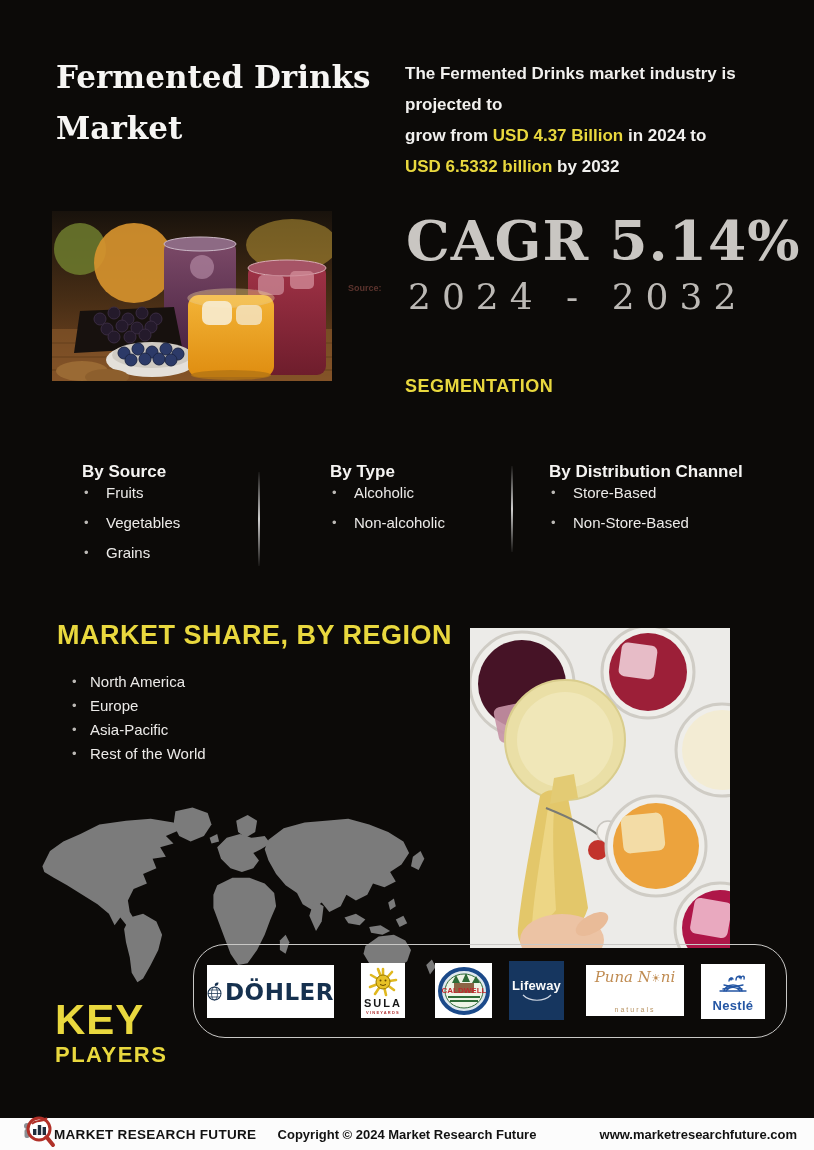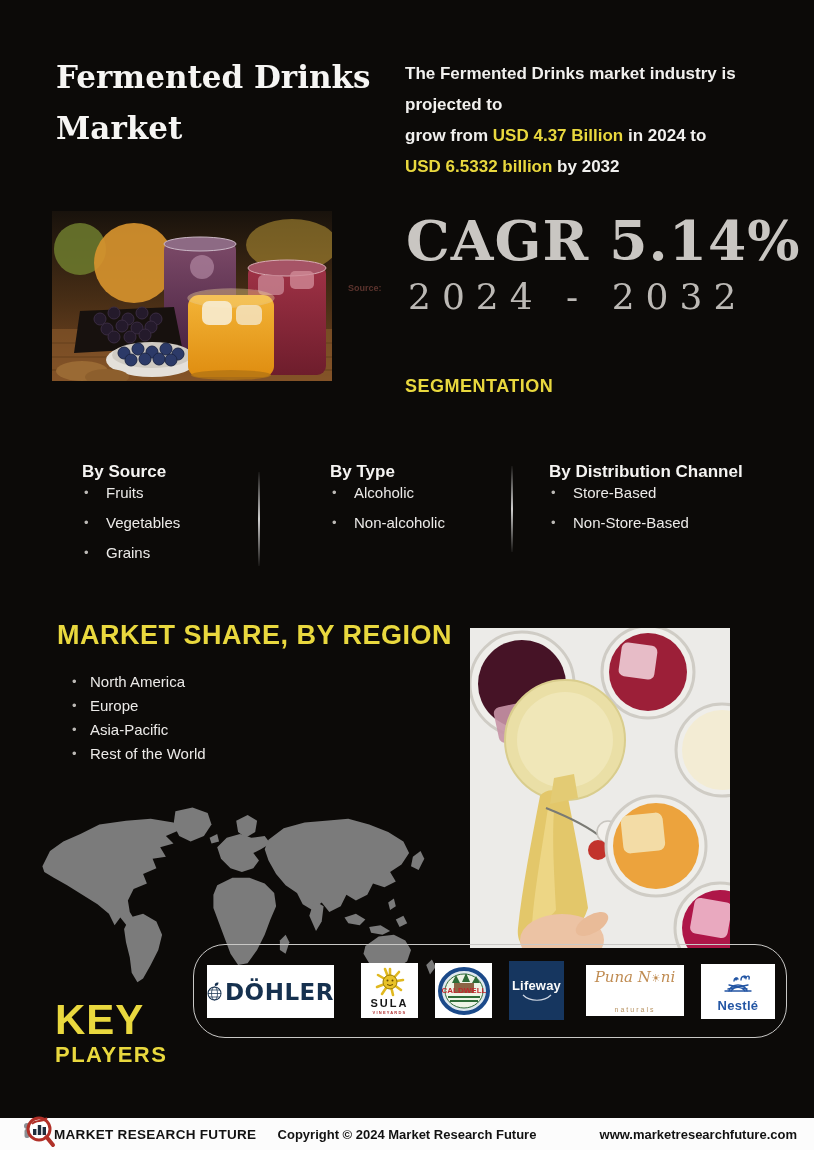--- a/index.html
+++ b/index.html
@@ -73,31 +73,31 @@
   .kp-label{left:55px;top:998px;color:#e9d83e;}
   .kp-line1{font-size:42px;font-weight:700;letter-spacing:1px;line-height:44px;}
   .kp-line2{font-size:22px;font-weight:700;letter-spacing:1.5px;line-height:26px;}
   .logos-box{
     left:193px;top:944px;width:592px;height:92px;
     border:1.5px solid #c9c8c6;border-radius:32px;
   }
   .logo-card{position:absolute;background:#fff;display:flex;align-items:center;justify-content:center;overflow:hidden;}
   .card-dohler{left:13px;top:20px;width:127px;height:53px;gap:2px;}
   .dohler-text{font-size:23px;font-weight:800;color:#16314f;letter-spacing:.5px;font-family:"DejaVu Sans",sans-serif;}
-  .card-sula{left:167px;top:18px;width:57px;height:55px;flex-direction:column;gap:1px;}
+  .card-sula{left:167px;top:18px;width:44px;height:55px;flex-direction:column;gap:1px;}
   .sula-text{font-size:11px;font-weight:700;color:#171717;letter-spacing:2px;line-height:11px;}
   .sula-sub{font-size:4px;font-weight:700;color:#b03030;letter-spacing:1.2px;line-height:5px;}
   .card-caldwell{left:241px;top:18px;width:57px;height:55px;}
   .card-lifeway{left:315px;top:16px;width:55px;height:59px;background:#16365f;flex-direction:column;}
   .lifeway-text{font-size:13px;font-weight:800;color:#fafafa;letter-spacing:.2px;}
   .card-puna{left:392px;top:20px;width:98px;height:51px;flex-direction:column;gap:20px;}
   .puna-text{font-family:"DejaVu Serif",serif;font-style:italic;font-size:15px;color:#c08c52;white-space:nowrap;}
   .puna-sun{font-style:normal;font-size:11px;color:#c08c52;}
   .puna-sub{font-size:7px;color:#b99463;letter-spacing:2px;}
-  .card-nestle{left:507px;top:19px;width:74px;height:55px;flex-direction:column;gap:1px;}
+  .card-nestle{left:507px;top:19px;width:64px;height:55px;flex-direction:column;gap:1px;}
   .nestle-text{font-size:13px;font-weight:800;color:#2456a4;letter-spacing:.3px;}
 
   
   .footer-bar{
     left:0;top:1118px;width:814px;height:32px;background:#fcfcfc;
     display:flex;align-items:center;text-decoration:underline;
   }
   .footer-logo{position:absolute;left:18px;top:-4px;}
   .footer-brand{
     position:absolute;left:54px;font-size:13.5px;font-weight:700;color:#121212;letter-spacing:.3px;

